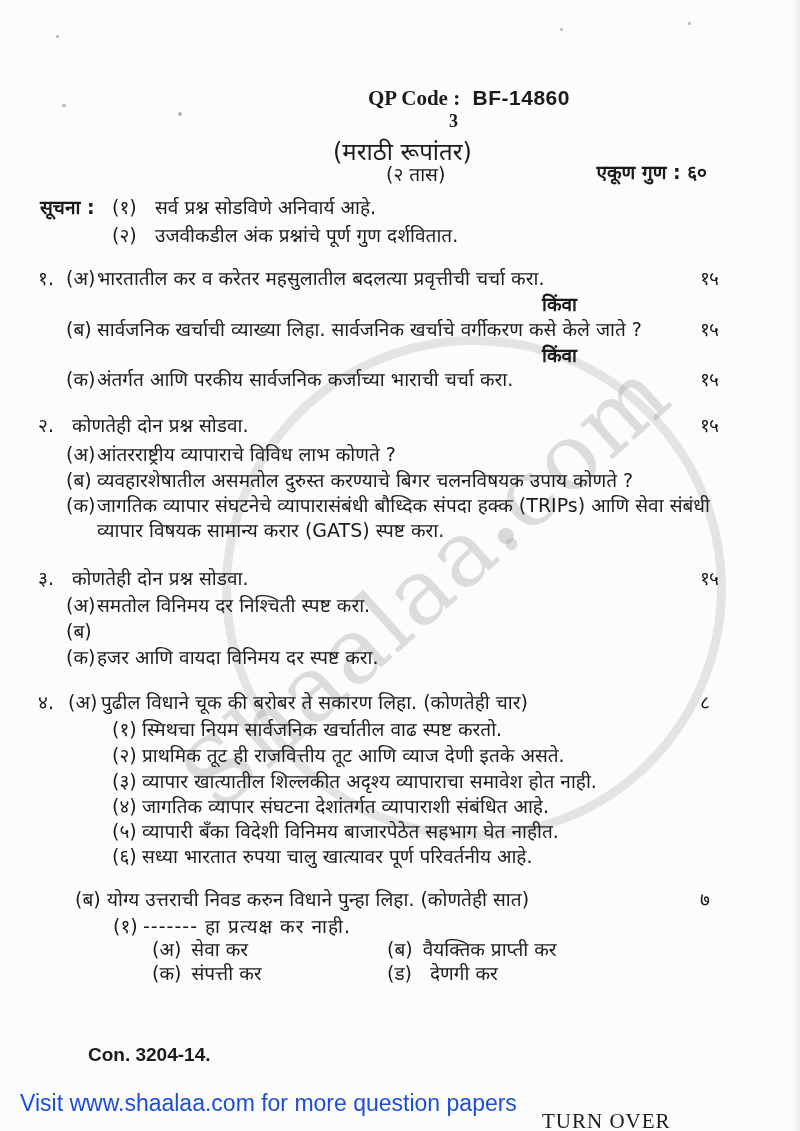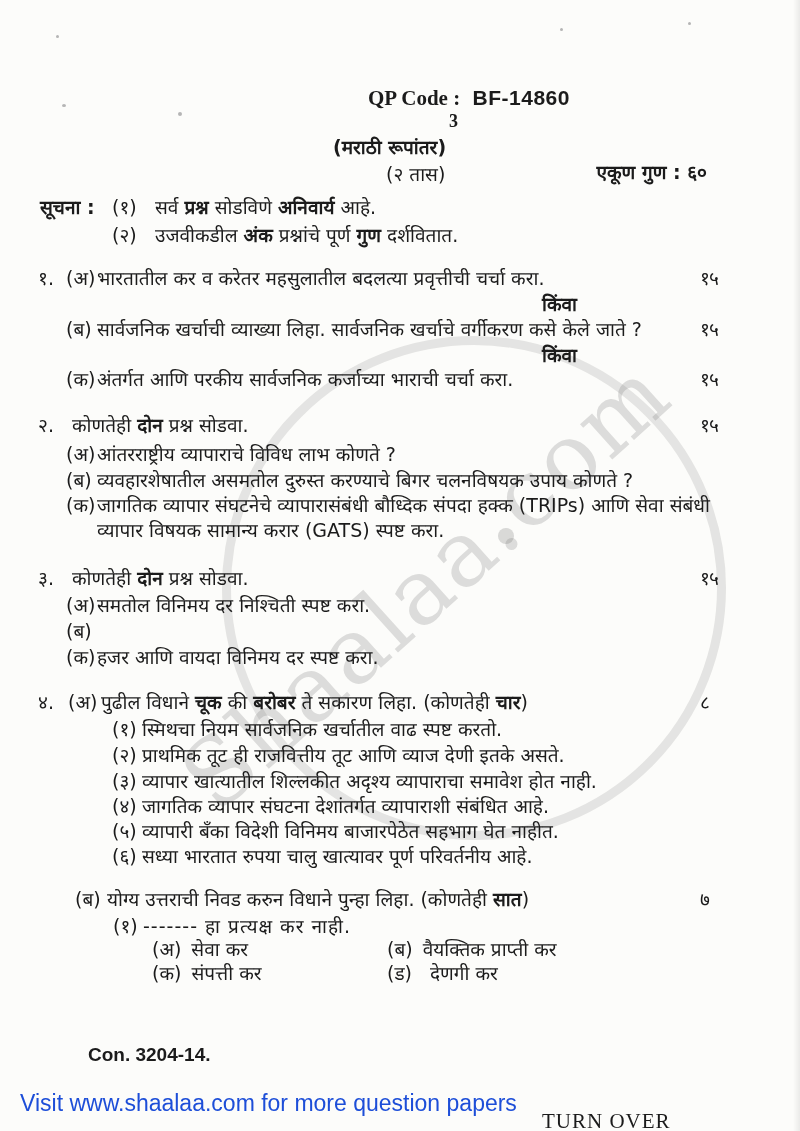--- a/index.html
+++ b/index.html
@@ -38,29 +38,29 @@
 
   .content{position:absolute;left:0;top:0;width:800px;height:1131px;z-index:2;}
 
   .ln{position:absolute;left:0;width:800px;height:27px;font-size:19px;line-height:26px;white-space:nowrap;}
   .ln span{white-space:nowrap;}
   .pos{position:absolute;top:0;}
   .qn{position:absolute;left:38px;top:0;}
   .sub{position:absolute;left:66px;top:0;}
   .tx{position:absolute;left:97px;top:0;}
   .mk{position:absolute;left:700px;top:0;letter-spacing:-1px;}
-  .b{font-weight:700;}
+  .b{font-weight:400;}
   .center-or{position:absolute;left:97px;width:480px;text-align:right;font-weight:700;}
 
   
   .qp-line{position:absolute;top:86px;left:368px;font-size:20px;white-space:nowrap;}
   .qp-label{font-family:"Liberation Serif","DejaVu Serif",serif;font-weight:700;font-size:21px;}
   .qp-value{font-family:"Liberation Sans","DejaVu Sans",sans-serif;font-weight:700;font-size:21px;letter-spacing:.5px;margin-left:6px;}
   .page-num{position:absolute;top:111px;left:449px;font-family:"Liberation Serif",serif;font-weight:700;font-size:18px;}
-  .lang-note{position:absolute;top:134px;left:333px;font-weight:700;font-size:19px;}
+  .lang-note{position:absolute;top:134px;left:333px;font-weight:400;font-size:24px;}
   .duration{position:absolute;top:161px;left:386px;font-size:19px;}
   .total-marks{position:absolute;top:159px;left:577px;width:130px;text-align:right;font-weight:700;font-size:19px;}
 
   
   .instr-label{position:absolute;left:40px;top:0;font-weight:700;}
   .instr-num{position:absolute;left:112px;top:0;}
   .instr-tx{position:absolute;left:155px;top:0;}
 
   
   .q4sub{position:absolute;left:68px;top:0;}

